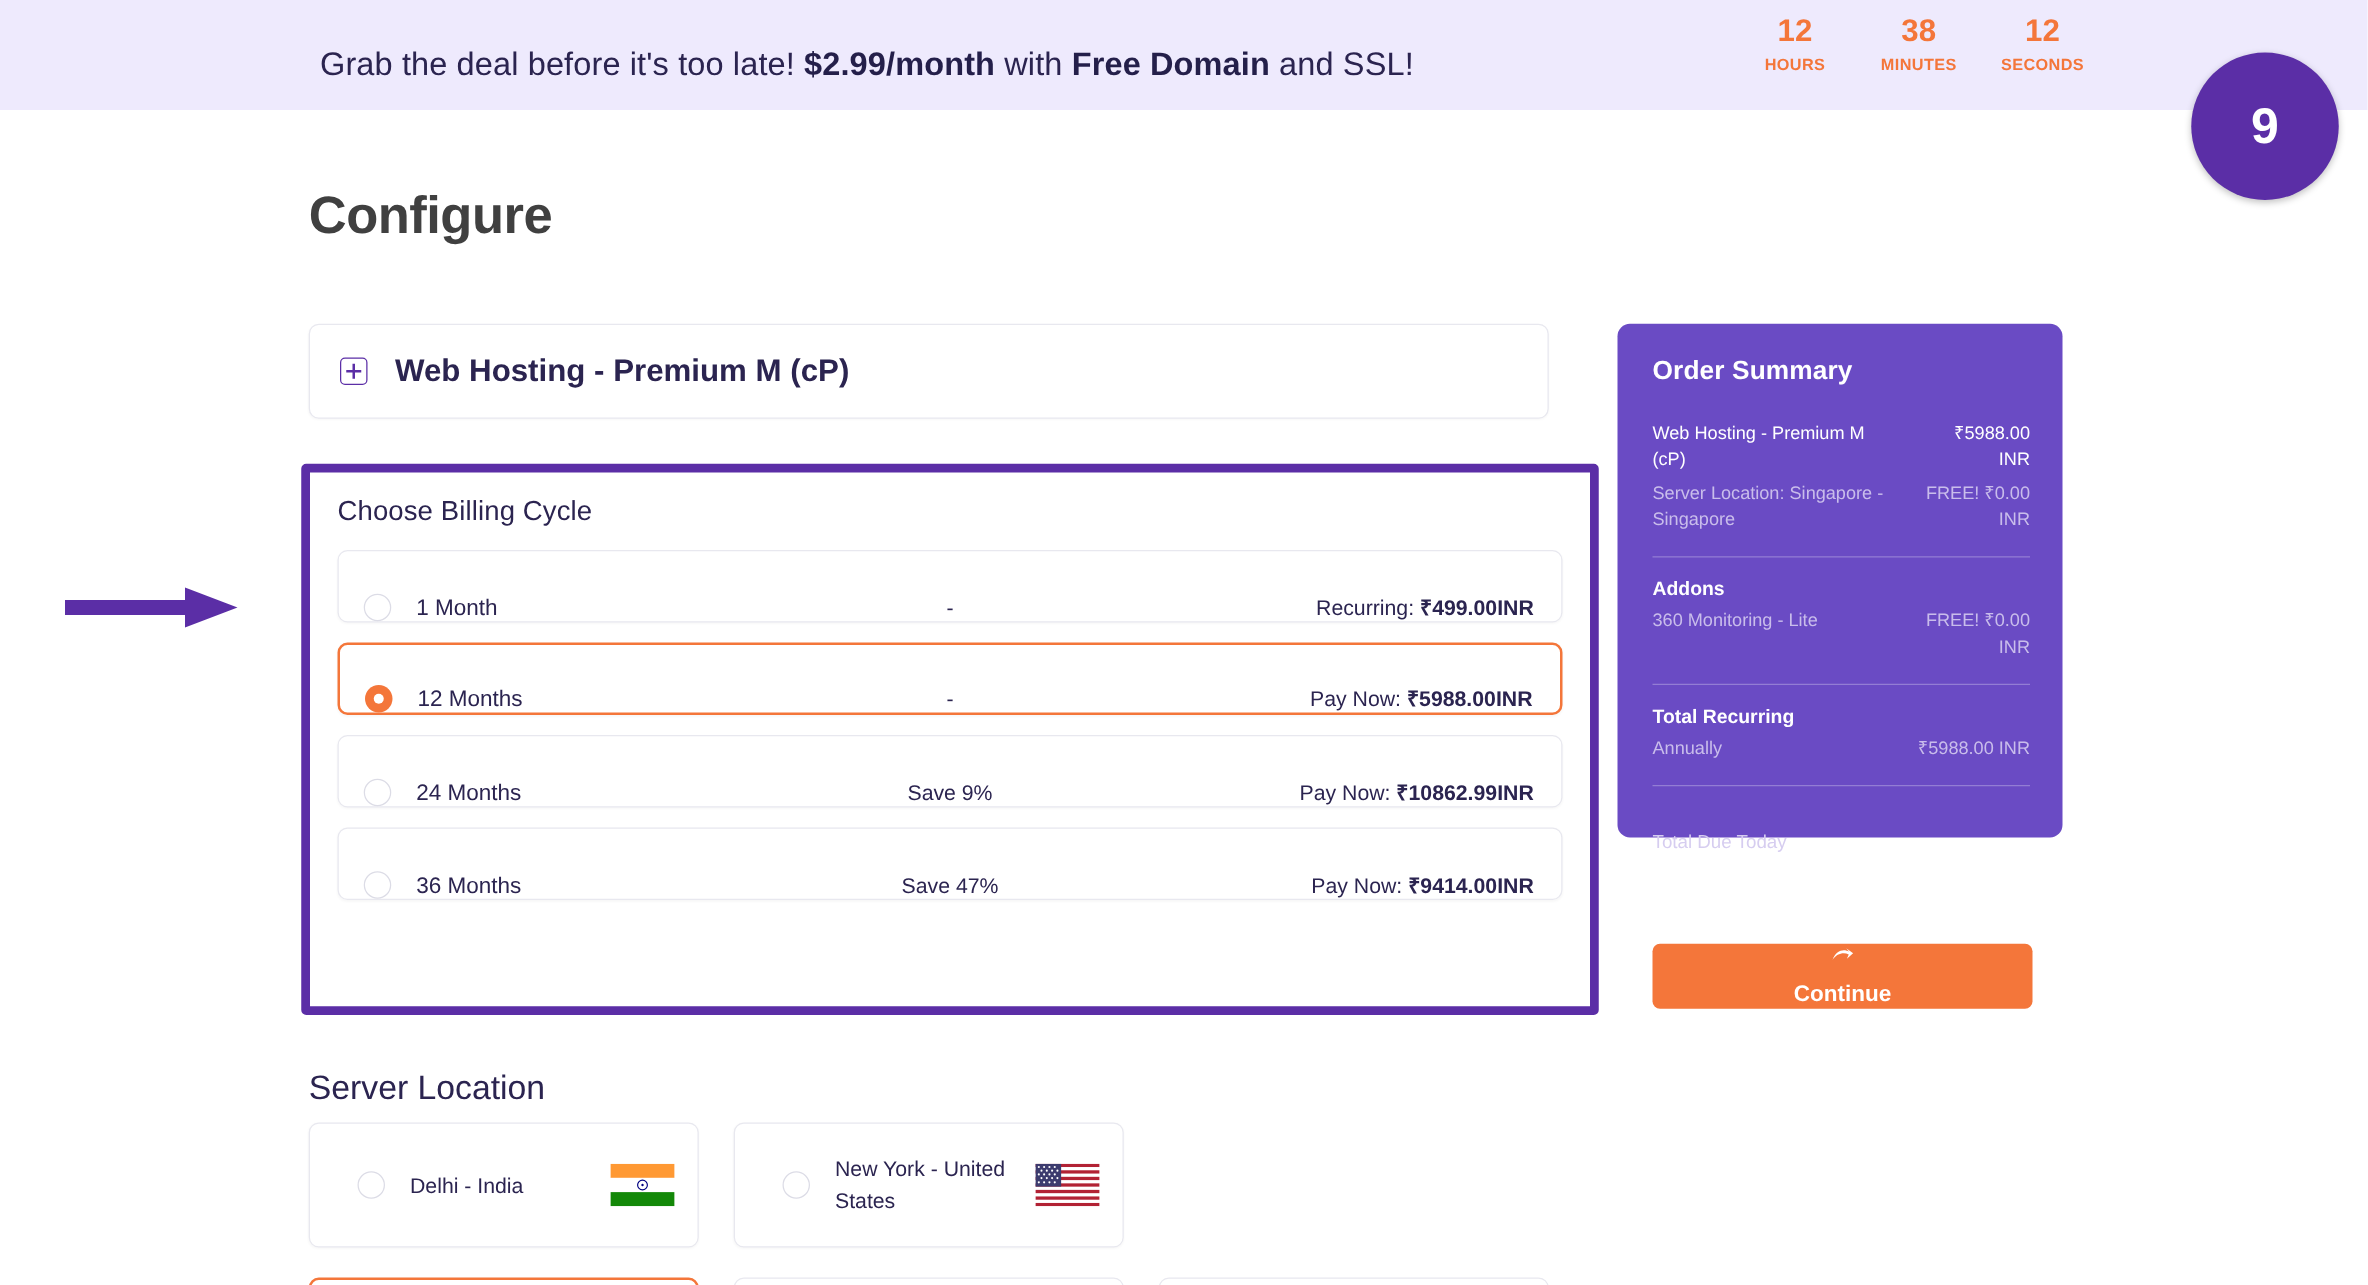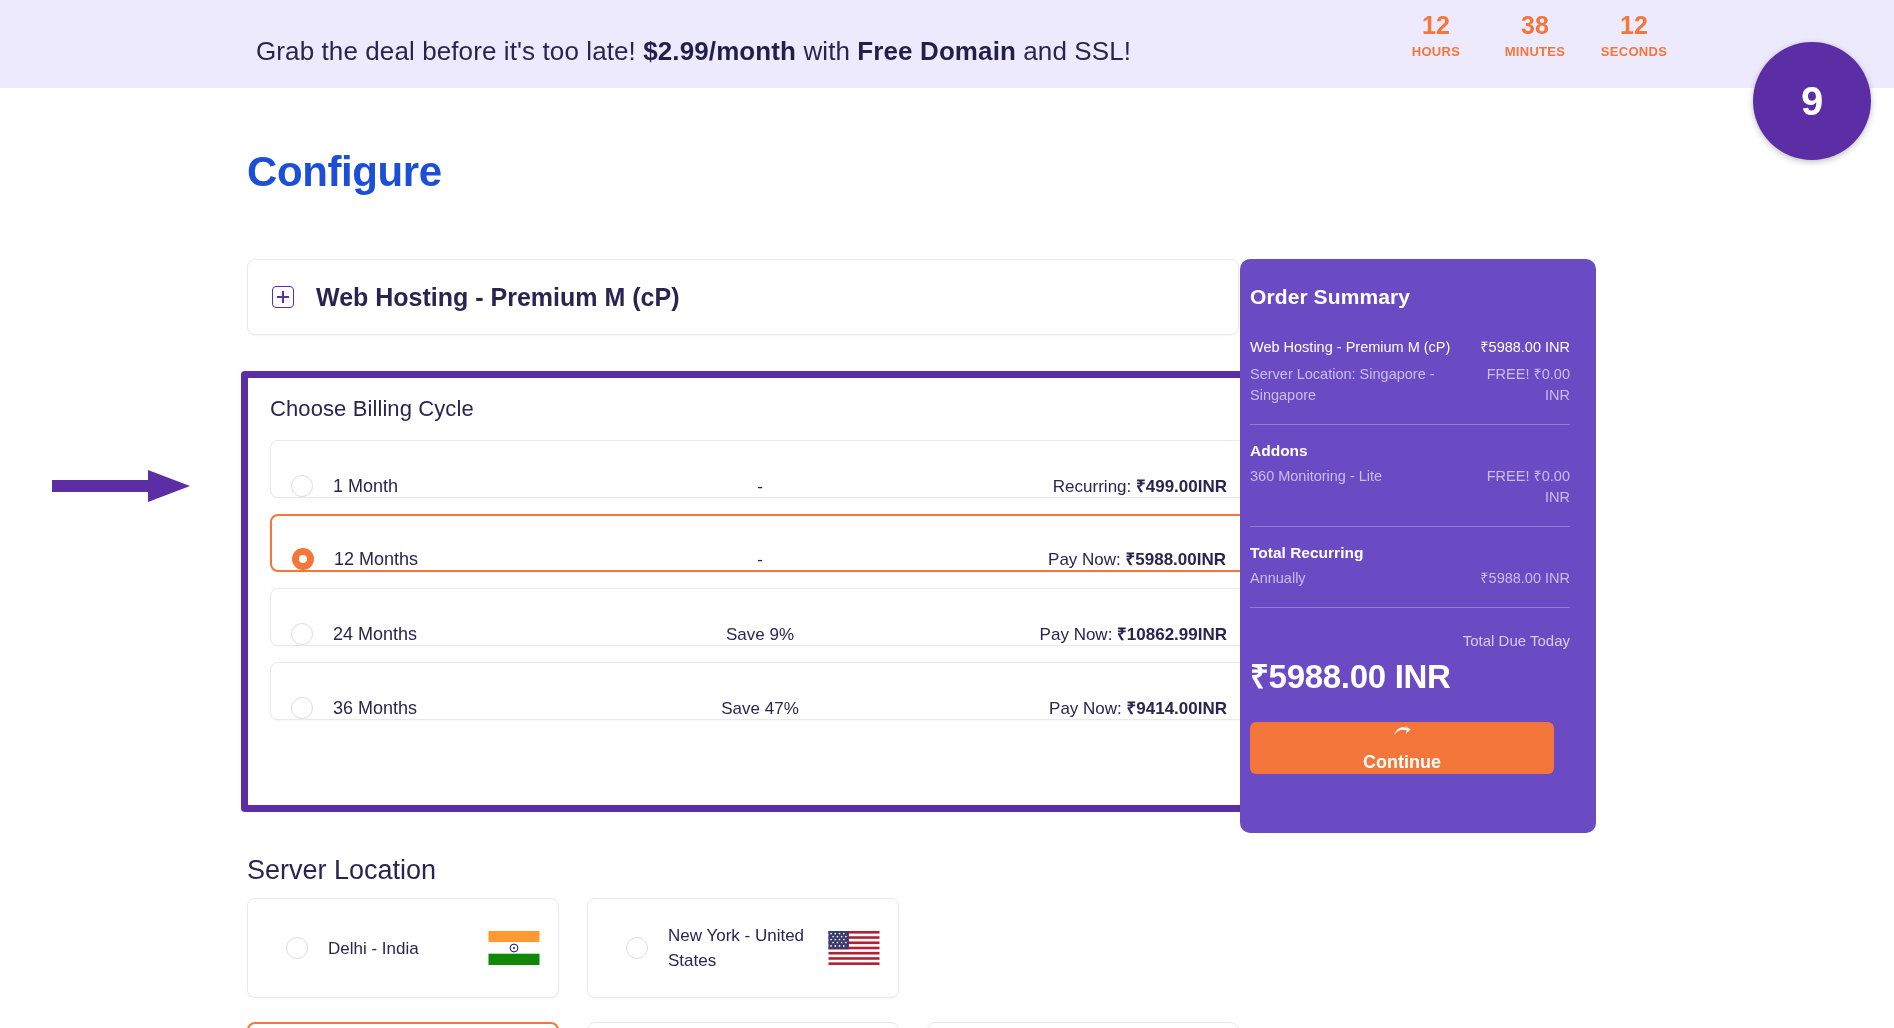--- a/index.html
+++ b/index.html
@@ -37,21 +37,21 @@
     width: 118px; height: 118px; border-radius: 50%;
     background: #5b2ea6;
     display: flex; align-items: center; justify-content: center;
     color: #ffffff; font-size: 40px; font-weight: 700;
     box-shadow: 0 2px 6px rgba(0,0,0,.25);
   }
 
   
   .page-title {
     position: absolute; left: 247px; top: 148px;
-    font-size: 42px; font-weight: 700; color: #1d4ed8;
+    font-size: 42px; font-weight: 700; color: #404040;
     letter-spacing: -.4px;
   }
 
   
   .product-card {
     position: absolute; left: 247px; top: 259px;
     width: 992px; height: 76px;
     background: #ffffff; border: 1px solid #e8e8ef; border-radius: 8px;
     display: flex; align-items: center; padding-left: 24px;
     box-shadow: 0 1px 2px rgba(0,0,0,.03);
@@ -138,37 +138,37 @@
     width: 992px; display: flex; gap: 28px;
   }
   .loc-card-2 {
     width: 312px; height: 100px;
     background: #fff; border: 1px solid #e8e8ef; border-radius: 8px;
   }
   .loc-card-2.selected { border: 2px solid #f4763a; }
 
   
   .order-summary {
-    position: absolute; left: 1240px; top: 259px;
-    width: 356px; height: 574px;
+    position: absolute; left: 1294px; top: 259px;
+    width: 356px; height: 411px;
     background: #6a4bc4; border-radius: 10px;
-    padding: 26px 26px 0 10px; color: #ffffff;
+    padding: 26px 26px 0 28px; color: #ffffff;
   }
   .os-title { font-size: 21px; font-weight: 700; letter-spacing: .1px; }
   .os-line {
     display: flex; justify-content: space-between; gap: 12px;
     font-size: 14.5px; line-height: 21px; margin-top: 6px;
   }
   .os-line .os-left { flex: 1 1 auto; }
   .os-line .os-right { text-align: right; white-space: normal; max-width: 108px; }
   .os-line.primary { margin-top: 28px; color: #ffffff; }
   .os-line.muted { color: #c9bdeb; }
   .os-rule { height: 1px; background: rgba(255,255,255,.28); margin: 18px 0 0 0; }
   .os-section-title { font-size: 15.5px; font-weight: 700; color: #ffffff; margin-top: 17px; }
-  .os-total-label { font-size: 15px; color: #d6cdf0; margin-top: 24px; text-align: right; }
+  .os-total-label { font-size: 15px; color: #d6cdf0; margin-top: 36px; }
   .os-total-value { font-size: 33px; font-weight: 700; color: #ffffff; margin-top: 4px; letter-spacing: -.3px; }
   .continue-btn {
     margin-top: 24px; width: 304px; height: 52px;
     background: #f4763a; border: none; border-radius: 6px;
     color: #ffffff; font-size: 18px; font-weight: 700;
     display: flex; align-items: center; justify-content: center; gap: 11px;
     cursor: pointer; font-family: "Liberation Sans", sans-serif; flex-direction: column;
   }
 </style>
 </head>

